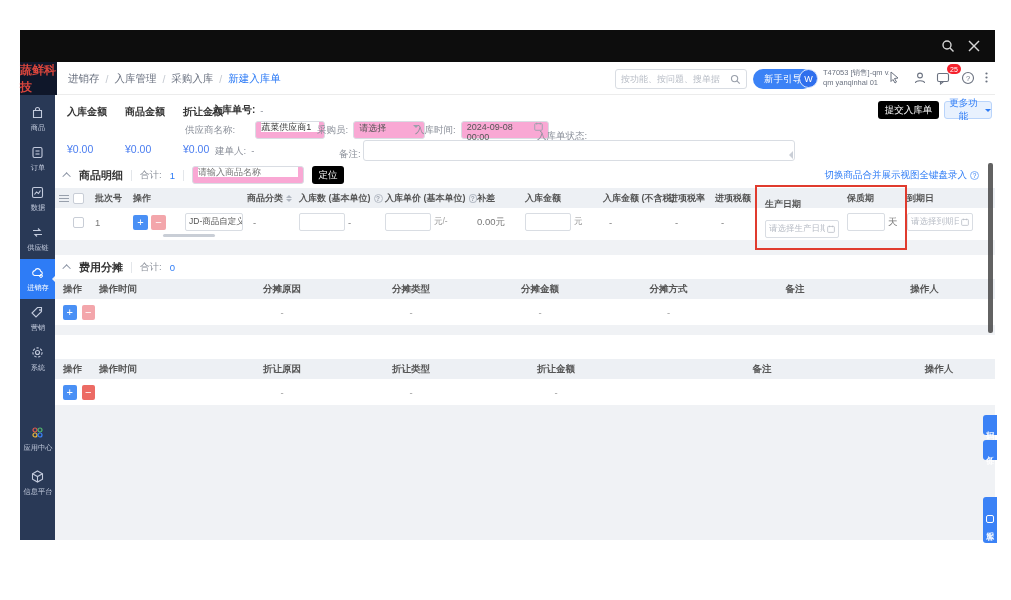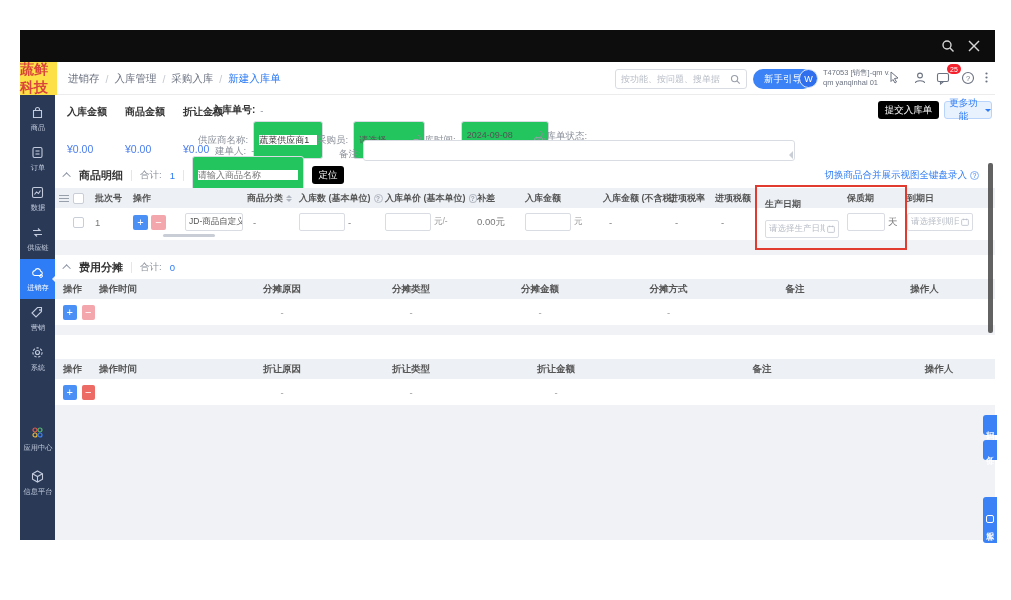--- a/index.html
+++ b/index.html
@@ -6,21 +6,21 @@
   html,body { width:1011px; height:600px; background:#fff; font-family:"Liberation Sans","DejaVu Sans",sans-serif; overflow:hidden; }
   .page { position:relative; width:1011px; height:600px; background:#fff; }
   .window { position:absolute; left:20px; top:30px; width:975px; height:510px; background:#fff; }
 
   
   .topbar { position:absolute; left:0; top:0; width:100%; height:32px; background:#0d0d0d; }
   .topbar .tb-ic { position:absolute; top:9px; width:14px; height:14px; }
 
   
   .appheader { position:absolute; left:0; top:32px; width:100%; height:33px; background:#fff; border-bottom:1px solid #ececec; }
-  .logo { position:absolute; left:0; top:0; width:37px; height:33px; background:#fde047; color:#d9453c; font-size:14px; font-weight:bold; display:flex; align-items:center; justify-content:center; letter-spacing:0; }
+  .logo { position:absolute; left:0; top:0; width:37px; height:33px; background:#0f172a; color:#d9453c; font-size:12px; font-weight:bold; display:flex; align-items:center; justify-content:center; letter-spacing:0; }
   .crumb { position:absolute; left:48px; top:0; height:33px; display:flex; align-items:center; gap:6px; font-size:10.5px; color:#6b7280; }
   .crumb .sep { color:#c3c8d0; }
   .crumb .last { color:#2e7cf6; }
   .hsearch { position:absolute; left:595px; top:7px; width:132px; height:20px; border:1px solid #d9dde3; border-radius:3px; display:flex; align-items:center; padding:0 5px; }
   .hsearch input { border:0; outline:0; flex:1; font-size:9px; color:#333; min-width:0; font-family:inherit; }
   .hsearch input::placeholder { color:#b7bcc5; }
   .pill { position:absolute; left:733px; top:7px; width:60px; height:20px; background:#3b82f6; color:#fff; border:0; border-radius:10px; font-size:9.5px; display:flex; align-items:center; justify-content:center; font-family:inherit; }
   .avatar { position:absolute; left:779px; top:7px; width:19px; height:19px; border-radius:50%; background:#2f6fed; color:#fff; font-size:9px; display:flex; align-items:center; justify-content:center; border:1px solid #d8e4fb; }
   .usertxt { position:absolute; left:803px; top:6px; width:66px; font-size:7.5px; color:#6b7280; line-height:10px; white-space:nowrap; overflow:hidden; }
   .hic { position:absolute; top:9px; width:15px; height:15px; }
@@ -41,21 +41,21 @@
   .p2 { top:67px; height:78px; overflow:visible; }
   .p3 { top:160px; height:70px; }
   .p4 { top:240px; height:70px; }
 
   
   .sum { position:absolute; left:12px; top:10px; display:flex; gap:18px; }
   .sum .s-l { font-size:10px; font-weight:bold; color:#333; }
   .sum .s-v { font-size:10.5px; color:#4a7df0; margin-top:24px; }
   .fld-lb { font-size:9.5px; color:#8a8f99; }
   .fld-bold { font-size:10px; font-weight:bold; color:#333; }
-  .inp { border:1px solid #d9dde3; border-radius:3px; background:#22c55e; font-size:9px; color:#333; display:flex; align-items:center; padding:18px 5px; }
+  .inp { border:1px solid #d9dde3; border-radius:3px; background:#f9a8d4; font-size:9px; color:#333; display:flex; align-items:flex-start; padding:0 5px; }
   .inp input { border:0; outline:0; width:100%; font-size:9px; color:#333; font-family:inherit; }
   .sel { justify-content:space-between; color:#333; }
   .chv { width:0; height:0; border:3.5px solid transparent; border-top-color:#9aa0ab; margin-top:3px; }
   .btn-pri { background:#000000; color:#fff; border:0; border-radius:3px; font-size:9.5px; display:flex; align-items:center; justify-content:center; font-family:inherit; }
   .btn-lit { background:#e8f1fe; color:#2e7cf6; border:1px solid #b9d4fb; border-radius:3px; font-size:9.5px; display:flex; align-items:center; justify-content:center; gap:3px; font-family:inherit; }
   .btn-lit .chv { border-top-color:#2e7cf6; }
   .ta { position:absolute; border:1px solid #d9dde3; border-radius:3px; background:#fff; }
   .ta::after { content:""; position:absolute; right:1px; bottom:1px; width:0; height:0; border:4px solid transparent; border-right-color:#c9ced6; transform:rotate(0deg); }
 
   
@@ -299,21 +299,21 @@
               <div class="s-l">折让金额</div>
               <div class="s-v">¥0.00</div>
             </div>
           </div>
 
           <div style="position:absolute;left:157px;top:8px;display:flex;gap:5px;align-items:center;">
             <span class="fld-bold">入库单号:</span>
             <span class="fld-lb">-</span>
           </div>
 
-          <div style="position:absolute;left:143px;top:26px;display:flex;align-items:center;gap:5px;">
+          <div style="position:absolute;left:130px;top:26px;display:flex;align-items:center;gap:20px;">
             <span class="fld-lb">供应商名称:</span>
             <span class="inp" style="width:70px;height:18px;">
               <input value="蔬菜供应商1" style="">
             </span>
           </div>
           <div style="position:absolute;left:262px;top:26px;display:flex;align-items:center;gap:5px;">
             <span class="fld-lb">采购员:</span>
             <span class="inp sel" style="width:72px;height:18px;color:#555;">
               <span>请选择</span>
               <span class="chv"></span>

